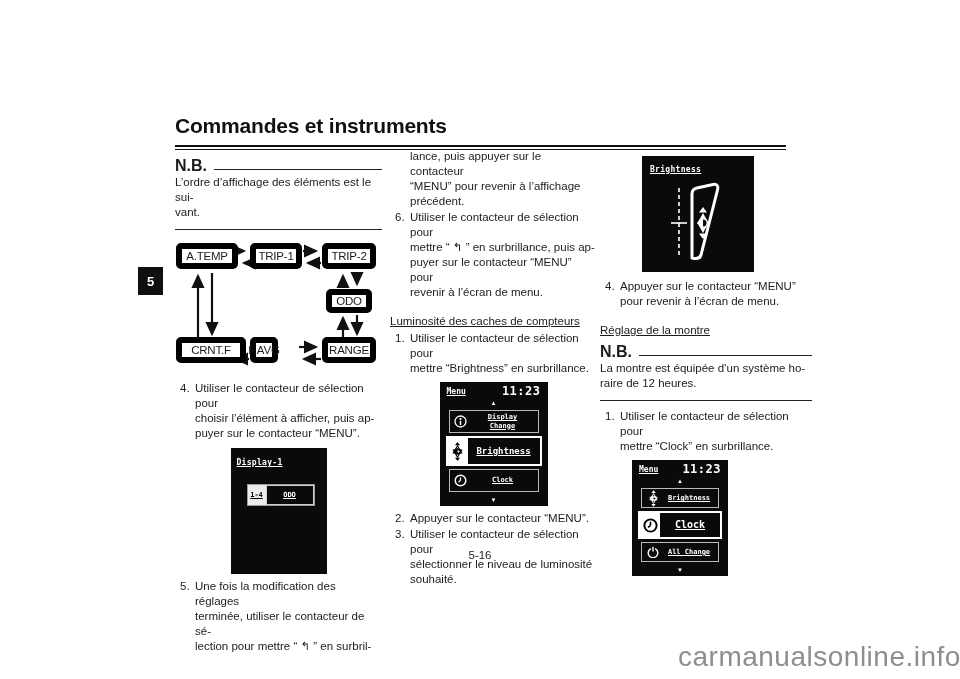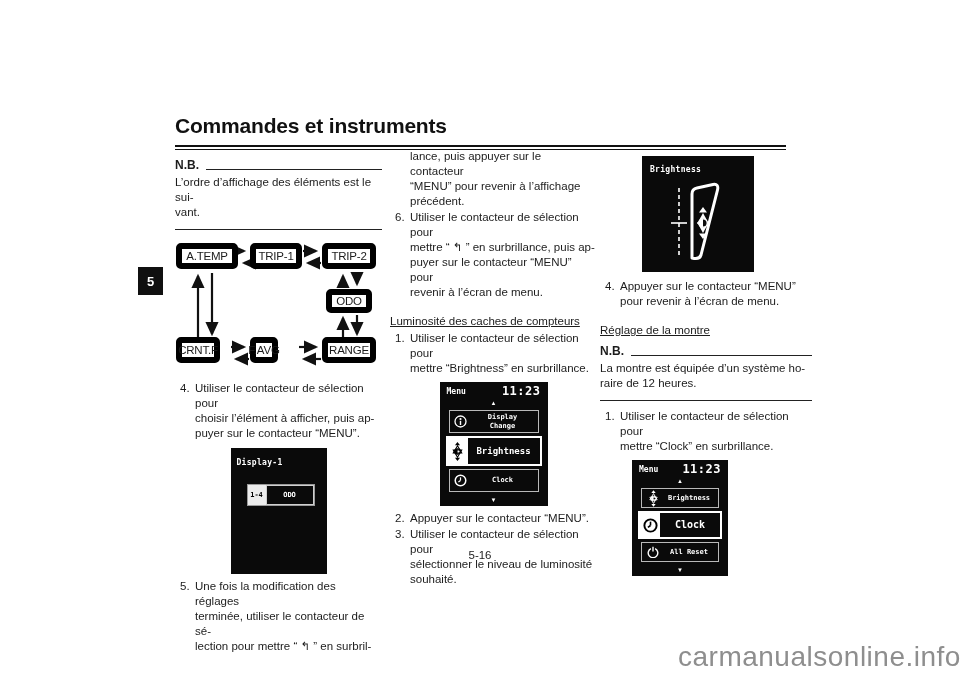--- a/index.html
+++ b/index.html
@@ -25,35 +25,35 @@
   .col{position:absolute;font-size:11.5px;line-height:15px;}
   .col-left{left:175px;top:158px;width:207px;}
   .col-mid{left:390px;top:149px;width:207px;}
   .col-right{left:600px;top:156px;width:212px;}
   .step{display:flex;margin-top:1px;}
   .step .n{flex:none;width:15px;padding-left:5px;}
   .step .tx{flex:1;white-space:pre-line;}
   .cont-par{padding-left:20px;white-space:pre-line;}
   .section-heading{text-decoration:underline;margin:14px 0 2px 0;}
   
-  .nb-head{display:flex;align-items:flex-end;font-weight:bold;font-size:12px;}
+  .nb-head{display:flex;align-items:flex-end;font-weight:bold;font-size:16px;}
   .nb-head .nb-line{flex:1;border-bottom:1.5px solid #222;margin:0 0 3px 7px;}
   .nb-body{margin-top:2px;white-space:pre-line;}
   .nb-rule{border-bottom:1.5px solid #222;margin-top:9px;}
   
   .diagram{position:relative;width:200px;height:130px;margin:13px 0 8px 1px;}
   .diagram svg{position:absolute;left:0;top:0;}
   .dnode{
     position:absolute;border:6px solid #000000;border-radius:5px;background:#fff;
     font-size:11.5px;letter-spacing:-0.2px;display:flex;align-items:center;justify-content:center;
     box-sizing:border-box;height:26px;
   }
   
   .screen{background:#0a0a0a;color:#fff;box-sizing:border-box;}
-  .px{font-family:"DejaVu Sans Mono", monospace;}
+  .px{font-family:"DejaVu Sans Mono", monospace;text-decoration:underline;}
   .seg{font-family:"DejaVu Sans Mono", monospace;font-weight:bold;font-size:12px;letter-spacing:0.5px;}
   .scr-title{font-size:8px;font-weight:bold;letter-spacing:0.3px;}
   
   .display1{width:96px;height:126px;margin:7px auto 5px auto;padding:7px 6px;}
   .d1-row1{margin-top:15px;height:32px;border:2px solid #fff;display:flex;}
   .d1-key1{width:24px;display:flex;align-items:center;justify-content:center;font-size:7px;}
   .d1-val1{flex:1;background:#fff;color:#000;display:flex;flex-direction:column;
            align-items:center;justify-content:center;font-size:7.5px;font-weight:bold;line-height:1.15;}
   .d1-val1 .mini{font-size:4.5px;line-height:1;}
   .d1-row2{margin:14px 6px 0 10px;height:20px;display:flex;border:1px solid #9a9a9a;}
@@ -122,21 +122,21 @@
           <line x1="167" y1="44" x2="167" y2="33" marker-end="url(#ah)"></line>
           <line x1="181" y1="30" x2="181" y2="41" marker-end="url(#ah)"></line>
           <line x1="167" y1="94" x2="167" y2="75" marker-end="url(#ah)"></line>
           <line x1="181" y1="72" x2="181" y2="91" marker-end="url(#ah)"></line>
         </g>
       </svg>
       <div class="dnode" style="left:0;top:0;width:62px;">A.TEMP</div>
       <div class="dnode" style="left:74px;top:0;width:52px;">TRIP-1</div>
       <div class="dnode" style="left:146px;top:0;width:54px;">TRIP-2</div>
       <div class="dnode" style="left:150px;top:46px;width:46px;height:24px;">ODO</div>
-      <div class="dnode" style="left:0;top:94px;width:44px;">CRNT.F</div>
+      <div class="dnode" style="left:0;top:94px;width:70px;">CRNT.F</div>
       <div class="dnode" style="left:74px;top:94px;width:28px;">F.AVG</div>
       <div class="dnode" style="left:146px;top:94px;width:54px;">RANGE</div>
     </div>
 
     <div class="step">
       <span class="n">4.</span>
       <span class="tx">Utiliser le contacteur de sélection pour
 choisir l’élément à afficher, puis ap-
 puyer sur le contacteur “MENU”.</span>
     </div>
@@ -311,21 +311,21 @@
         <span class="ilabel px">Clock</span>
       </div>
 
       <div class="m-item">
         <span class="icell">
           <svg width="12" height="12" viewBox="0 0 13 13">
             <path d="M4.2,2.8 A5.2,5.2 0 1 0 8.8,2.8" fill="none" stroke="currentColor" stroke-width="1.5"></path>
             <line x1="6.5" y1="0.8" x2="6.5" y2="6" stroke="currentColor" stroke-width="1.5"></line>
           </svg>
         </span>
-        <span class="ilabel px">All Reset</span>
+        <span class="ilabel px">All Change</span>
       </div>
 
       <div class="m-arrow" style="margin-top:4px;">▼</div>
     </div>
   </div>
 
   <div class="page-number">5-16</div>
   <div class="watermark">carmanualsonline.info</div>
 
 </div>

